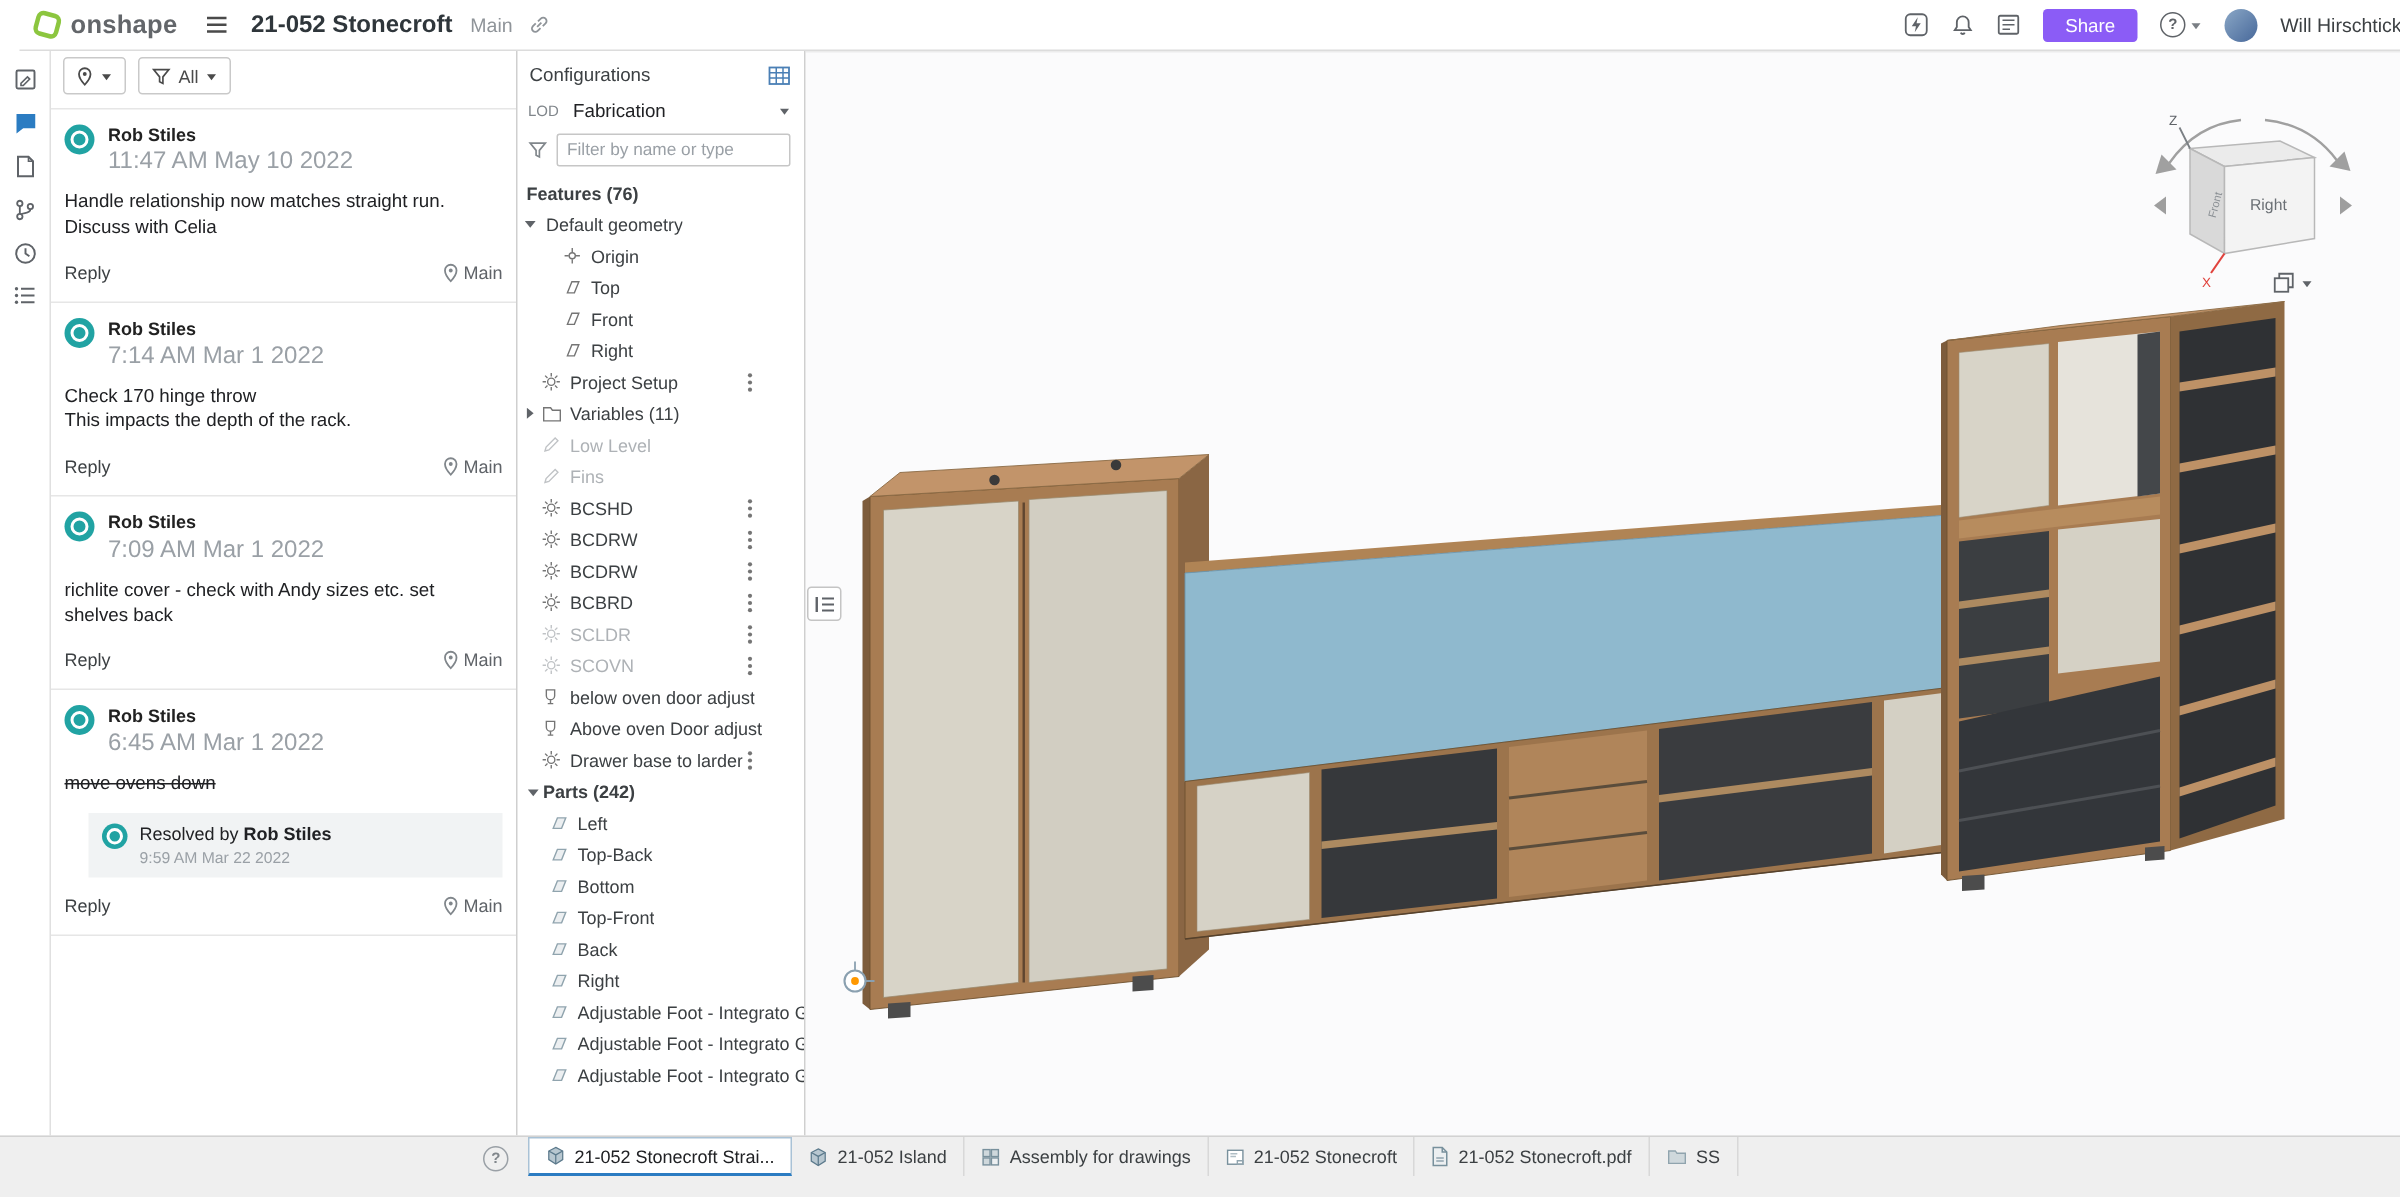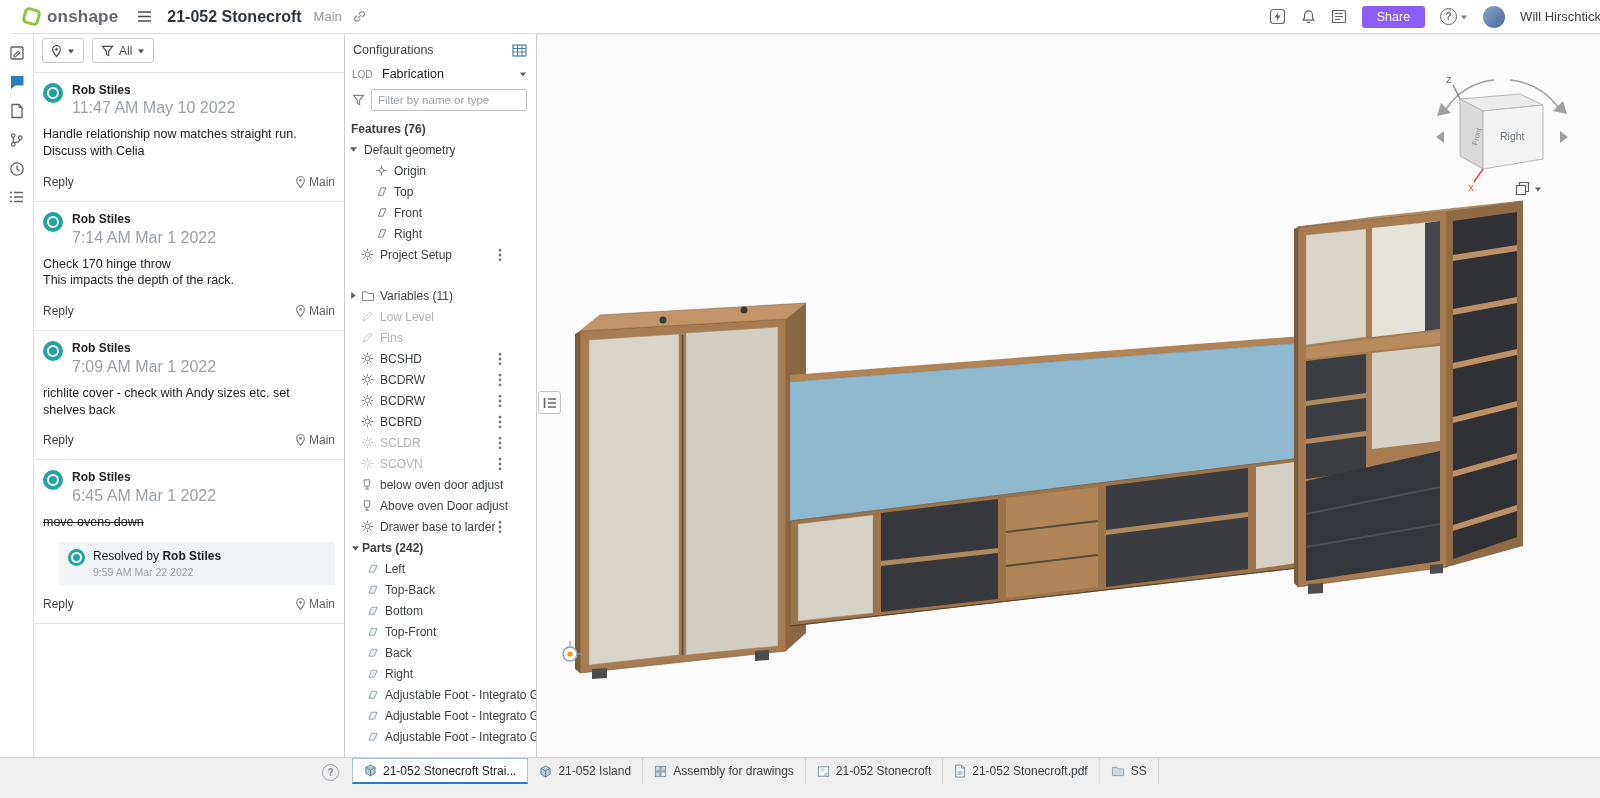--- a/index.html
+++ b/index.html
@@ -421,21 +421,21 @@
         </span>
         <span class="tr-label">Project Setup</span>
         <span class="tr-menu">
           <svg width="4" height="14" viewBox="0 0 4 14">
             <circle cx="2" cy="2.2" r="1.4" fill="currentColor"></circle>
             <circle cx="2" cy="7" r="1.4" fill="currentColor"></circle>
             <circle cx="2" cy="11.8" r="1.4" fill="currentColor"></circle>
           </svg>
         </span>
       </div>
-      <div class="tree-row" style="padding-left: 4px; margin-top: 20px;">
+      <div class="tree-row" style="padding-left: 4px;">
         <span class="tr-chev">
           <svg width="9" height="9" viewBox="0 0 10 10">
             <path d="M2.5 1v8L7.5 5z" fill="currentColor"></path>
           </svg>
         </span>
         <span class="tr-icon">
           <svg width="14" height="12" viewBox="0 0 15 13">
             <path d="M1.5 2h5l1.3 1.8h5.7v7.7H1.5z" fill="none" stroke="currentColor"></path>
           </svg>
         </span>

